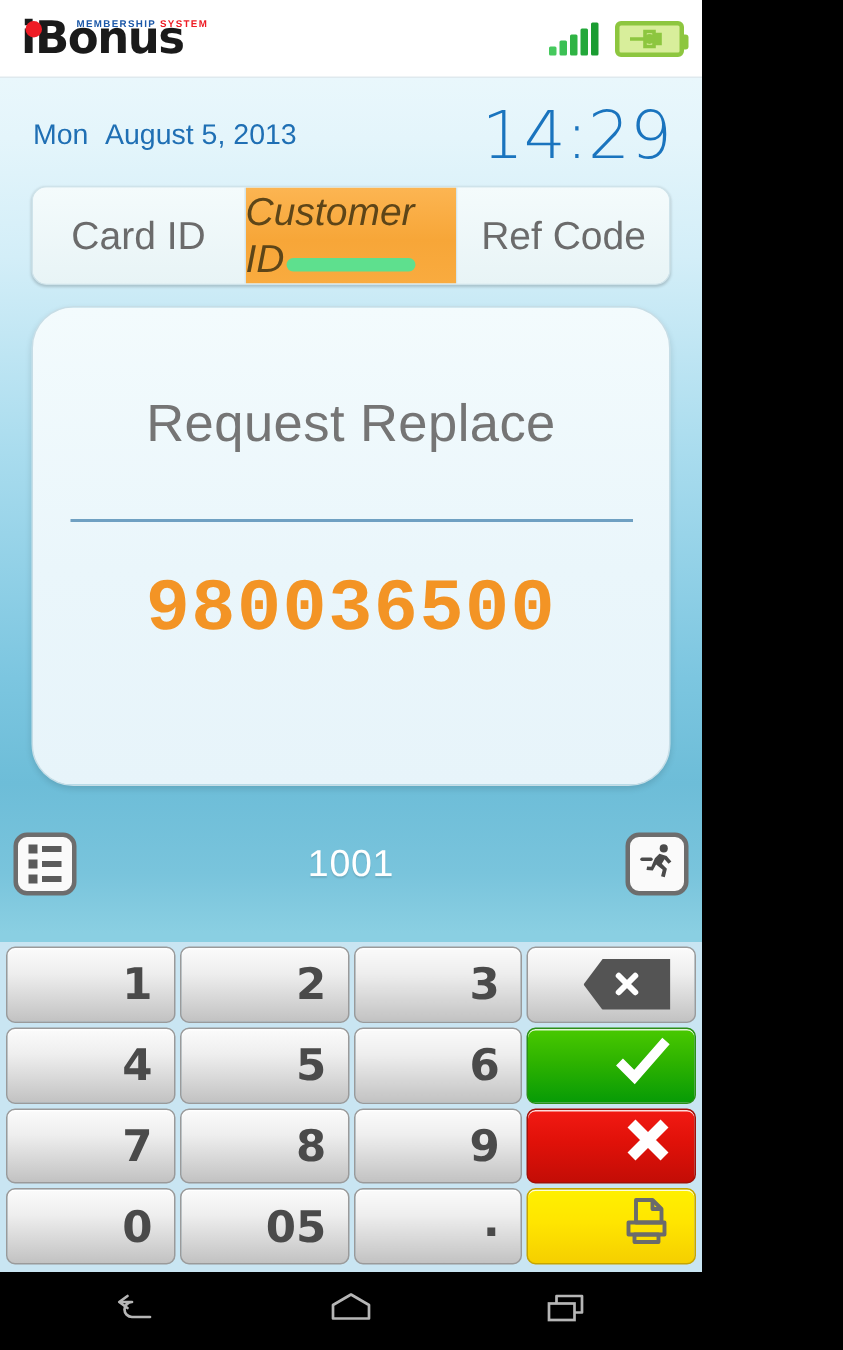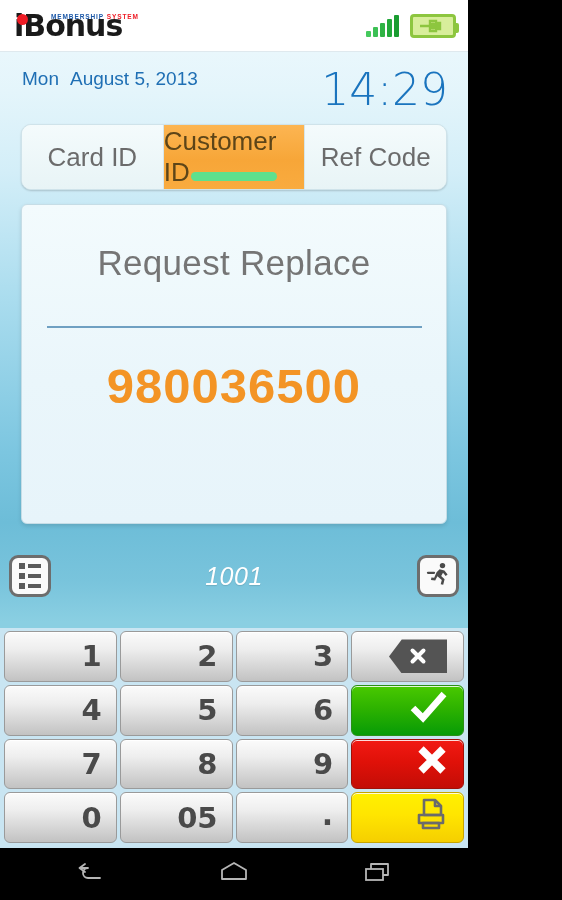--- a/index.html
+++ b/index.html
@@ -73,21 +73,21 @@
     background: linear-gradient(to bottom,
       #e9f7fc 0px, #e4f5fb 40px, #d3eef8 120px,
       #a9dcee 250px, #7cc6e0 400px, #6dbdd8 470px,
       #79c4dc 530px, #8acfe2 570px);
     display: flex; flex-direction: column;
   }
 
   
   .datebar {
     height: 62px; flex: 0 0 62px;
-    display: flex; justify-content: space-between;
+    display: flex; align-items: center; justify-content: space-between;
     padding: 16px 20px 0 22px;
   }
   .date-text { color: #1f6fb4; font-size: 19px; }
   .date-text .dow { margin-right: 11px; }
   .clock {
     color: #1a74be; font-size: 44px; font-weight: 300;
     letter-spacing: 0px; line-height: 44px;
     font-family: "DejaVu Sans", sans-serif;
   }
 
@@ -107,51 +107,52 @@
     position: relative;
     display: flex; align-items: center; justify-content: center;
     font-size: 26px; color: #6b6b6b;
     background: linear-gradient(to bottom,#f4fbfc 0%, #e8f4f6 100%);
     border-right: 1px solid #d6e6ea;
   }
   .tab:last-child { border-right: none; }
   .tab.active {
     background: linear-gradient(to bottom,#fcb552 0%, #f7a638 55%, #f9ab3f 100%);
     color: #5d4518;
+    font-style: italic;
   }
   .tab .tab-underline {
     position: absolute; bottom: 8px; left: 50%; transform: translateX(-50%);
     width: 86px; height: 9px; border-radius: 5px;
     background: #5ee08e;
   }
 
   
   .card {
     margin: 14px 21px 0 21px;
     flex: 0 0 320px;
-    border-radius: 6px;
+    border-radius: 28px;
     border: 1px solid #c6dde6;
     background: linear-gradient(to bottom,#f3fbfd 0%,#eaf6fb 55%, #e7f4fa 100%);
     box-shadow: 0 2px 4px rgba(0,0,0,0.12);
     display: flex; flex-direction: column; align-items: center;
-    padding-top: 38px;
+    padding-top: 58px;
   }
   .card-title {
     font-size: 35px; color: #757575; font-weight: normal;
     letter-spacing: 0.3px;
   }
   .card-divider {
     width: 375px; height: 2px; background: #6fa0c2;
     margin: 43px 0 0 0;
   }
   .card-value {
     margin-top: 30px;
     font-size: 49px; font-weight: bold; color: #f39425;
     letter-spacing: 1px;
-    font-family: Liberation Sans, sans-serif;
+    font-family: Liberation Mono, monospace;
   }
 
   
   .statusstrip {
     flex: 1 1 auto;
     display: flex; align-items: center; justify-content: space-between;
     padding: 0 9px;
     min-height: 58px;
   }
   .sq-btn {
@@ -161,21 +162,20 @@
     border: 3px solid #6d6d6d;
     display: flex; align-items: center; justify-content: center;
   }
   .list-icon { display: flex; flex-direction: column; gap: 4px; }
   .list-icon .row { display: flex; align-items: center; gap: 3px; }
   .list-icon .bul { width: 6px; height: 6px; background: #5a5a5a; }
   .list-icon .ln  { width: 13px; height: 4px; background: #5a5a5a; }
   .strip-value {
     color: #ffffff; font-size: 25px; letter-spacing: 0.5px;
     text-shadow: 0 1px 1px rgba(0,0,0,0.12);
-    font-style: italic;
   }
 
   
   .keypad {
     flex: 0 0 220px;
     background: #c9e5f2;
     padding: 3px 4px 5px 4px;
     display: flex; flex-direction: column; gap: 3px;
   }
   .kp-row { display: flex; gap: 3px; flex: 1 1 0; }

